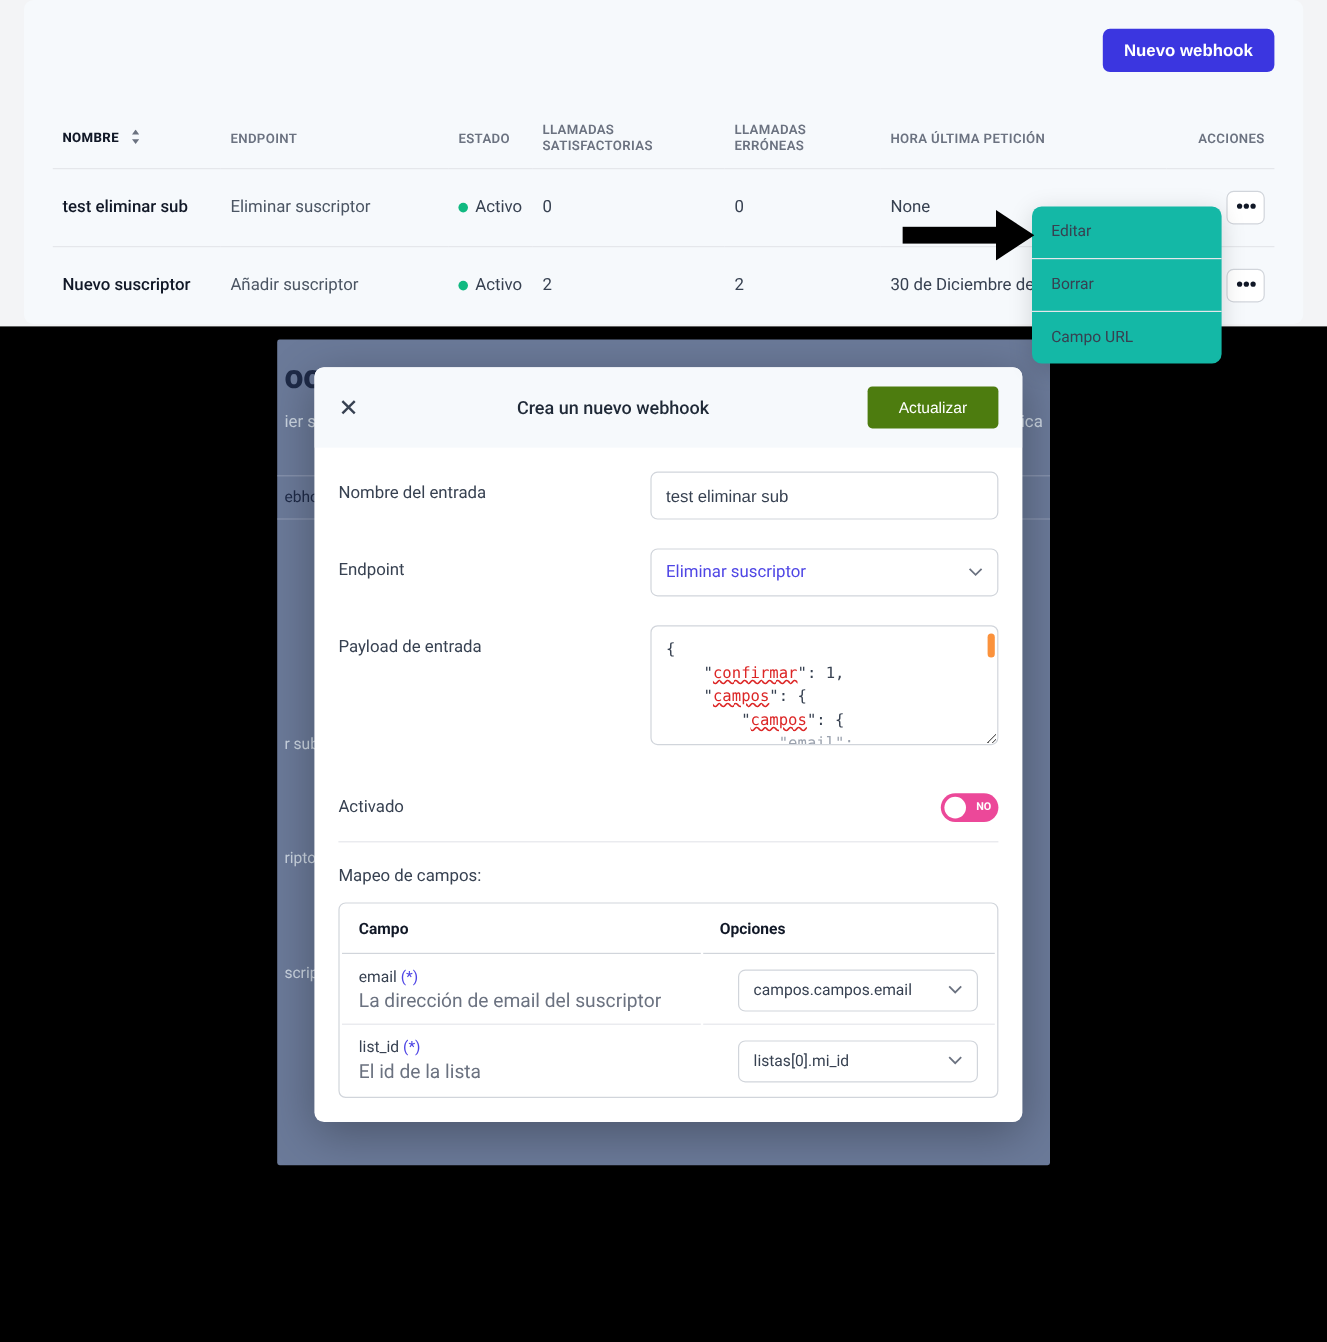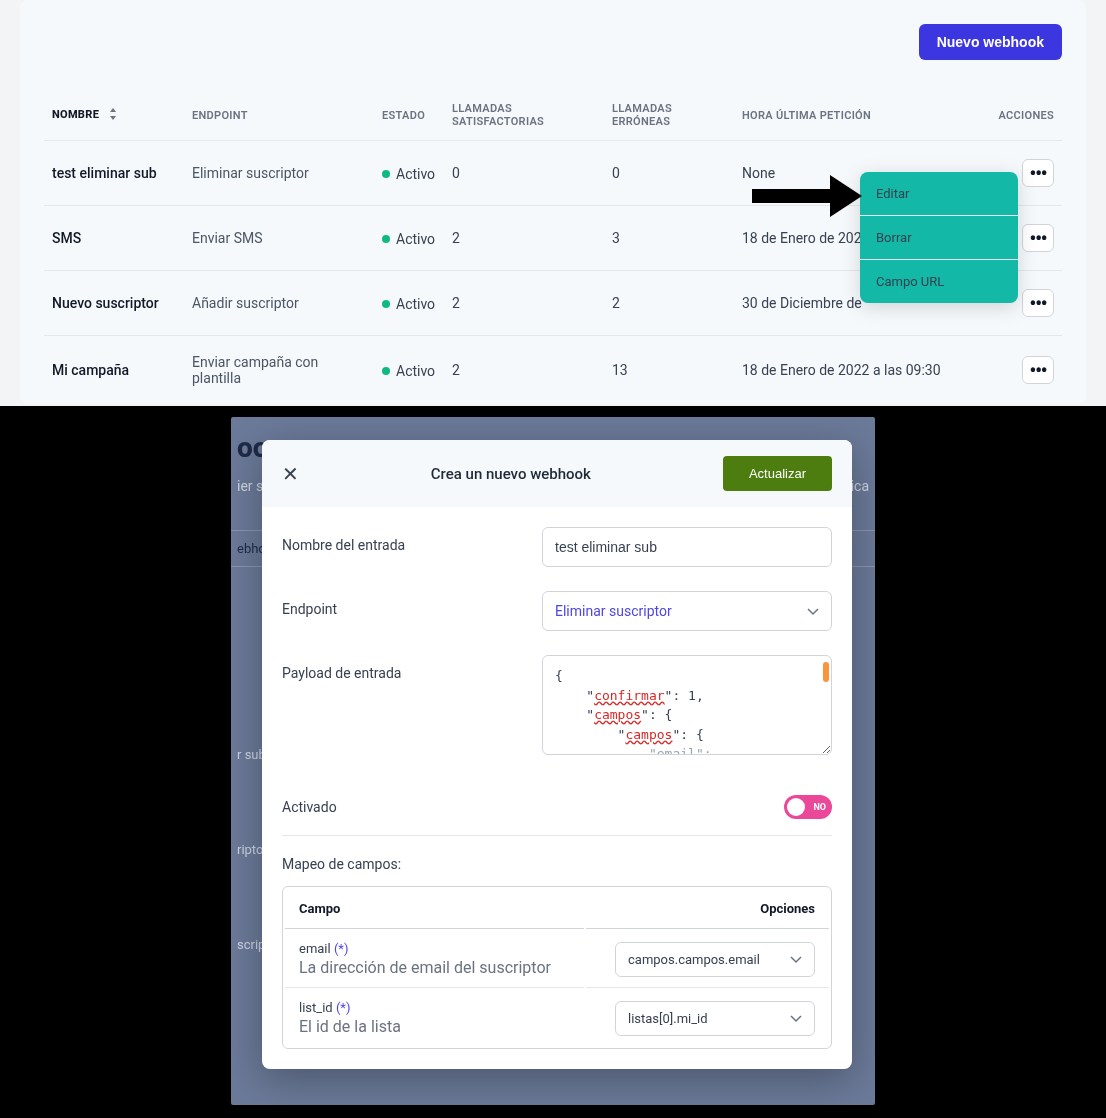--- a/index.html
+++ b/index.html
@@ -59,21 +59,21 @@
 .textarea .scrollbar { position: absolute; right: 2px; top: 6px; width: 6px; height: 20px; background: #fb923c; border-radius: 3px; }
 
 .toggle-row { display: flex; align-items: center; justify-content: space-between; padding: 16px 0; border-bottom: 1px solid #e5e7eb; margin-bottom: 20px; }
 .toggle { width: 48px; height: 24px; background: #ec4899; border-radius: 12px; position: relative; cursor: pointer; display: flex; align-items: center; }
 .toggle-knob { width: 18px; height: 18px; background: #fff; border-radius: 50%; position: absolute; left: 3px; }
 .toggle-text { font-size: 9px; color: #fff; font-weight: 700; position: absolute; right: 6px; }
 
 .mapping-title { font-size: 14px; color: #374151; margin-bottom: 14px; }
 .mapping-table { width: 100%; border: 1px solid #d1d5db; border-radius: 6px; }
 .mapping-table th { text-align: left; font-size: 13px; font-weight: 700; color: #111827; padding: 12px 14px; border-bottom: 1px solid #d1d5db; }
-.mapping-table th.r { text-align: right; }
+.mapping-table th.r { }
 .mapping-table td { padding: 10px 14px; font-size: 13px; color: #374151; vertical-align: middle; border-bottom: 1px solid #e5e7eb; }
 .mapping-table tr:last-child td { border-bottom: none; }
 .field-name { color: #374151; }
 .field-name .req { color: #4f46e5; }
 .field-desc { color: #6b7280; font-size: 16px; margin-top: 2px; }
 .mapping-select { border: 1px solid #d1d5db; border-radius: 6px; padding: 9px 12px; font-size: 13px; color: #374151; display: flex; justify-content: space-between; align-items: center; cursor: pointer; width: 200px; float: right; }
 </style>
 </head>
 <body>
 
@@ -107,48 +107,26 @@
             <td class="endpoint">Eliminar suscriptor</td>
             <td><span class="status"><span class="status-dot"></span>Activo</span></td>
             <td>0</td>
             <td>0</td>
             <td>None</td>
             <td class="actions"><div class="more-btn">
                 <span>•••</span>
               </div></td>
           </tr>
           <tr>
-            <td class="name">SMS</td>
-            <td class="endpoint">Enviar SMS</td>
-            <td><span class="status"><span class="status-dot"></span>Activo</span></td>
-            <td>2</td>
-            <td>3</td>
-            <td>18 de Enero de 202</td>
-            <td class="actions"><div class="more-btn">
-                <span>•••</span>
-              </div></td>
-          </tr>
-          <tr>
             <td class="name">Nuevo suscriptor</td>
             <td class="endpoint">Añadir suscriptor</td>
             <td><span class="status"><span class="status-dot"></span>Activo</span></td>
             <td>2</td>
             <td>2</td>
             <td>30 de Diciembre de</td>
-            <td class="actions"><div class="more-btn">
-                <span>•••</span>
-              </div></td>
-          </tr>
-          <tr>
-            <td class="name">Mi campaña</td>
-            <td class="endpoint">Enviar campaña con plantilla</td>
-            <td><span class="status"><span class="status-dot"></span>Activo</span></td>
-            <td>2</td>
-            <td>13</td>
-            <td>18 de Enero de 2022 a las 09:30</td>
             <td class="actions"><div class="more-btn">
                 <span>•••</span>
               </div></td>
           </tr>
         </tbody>
     </table>
   </div>
 
   <div class="arrow" style="left:752px; top:175px;">
     <svg width="110" height="42" viewBox="0 0 110 42">

